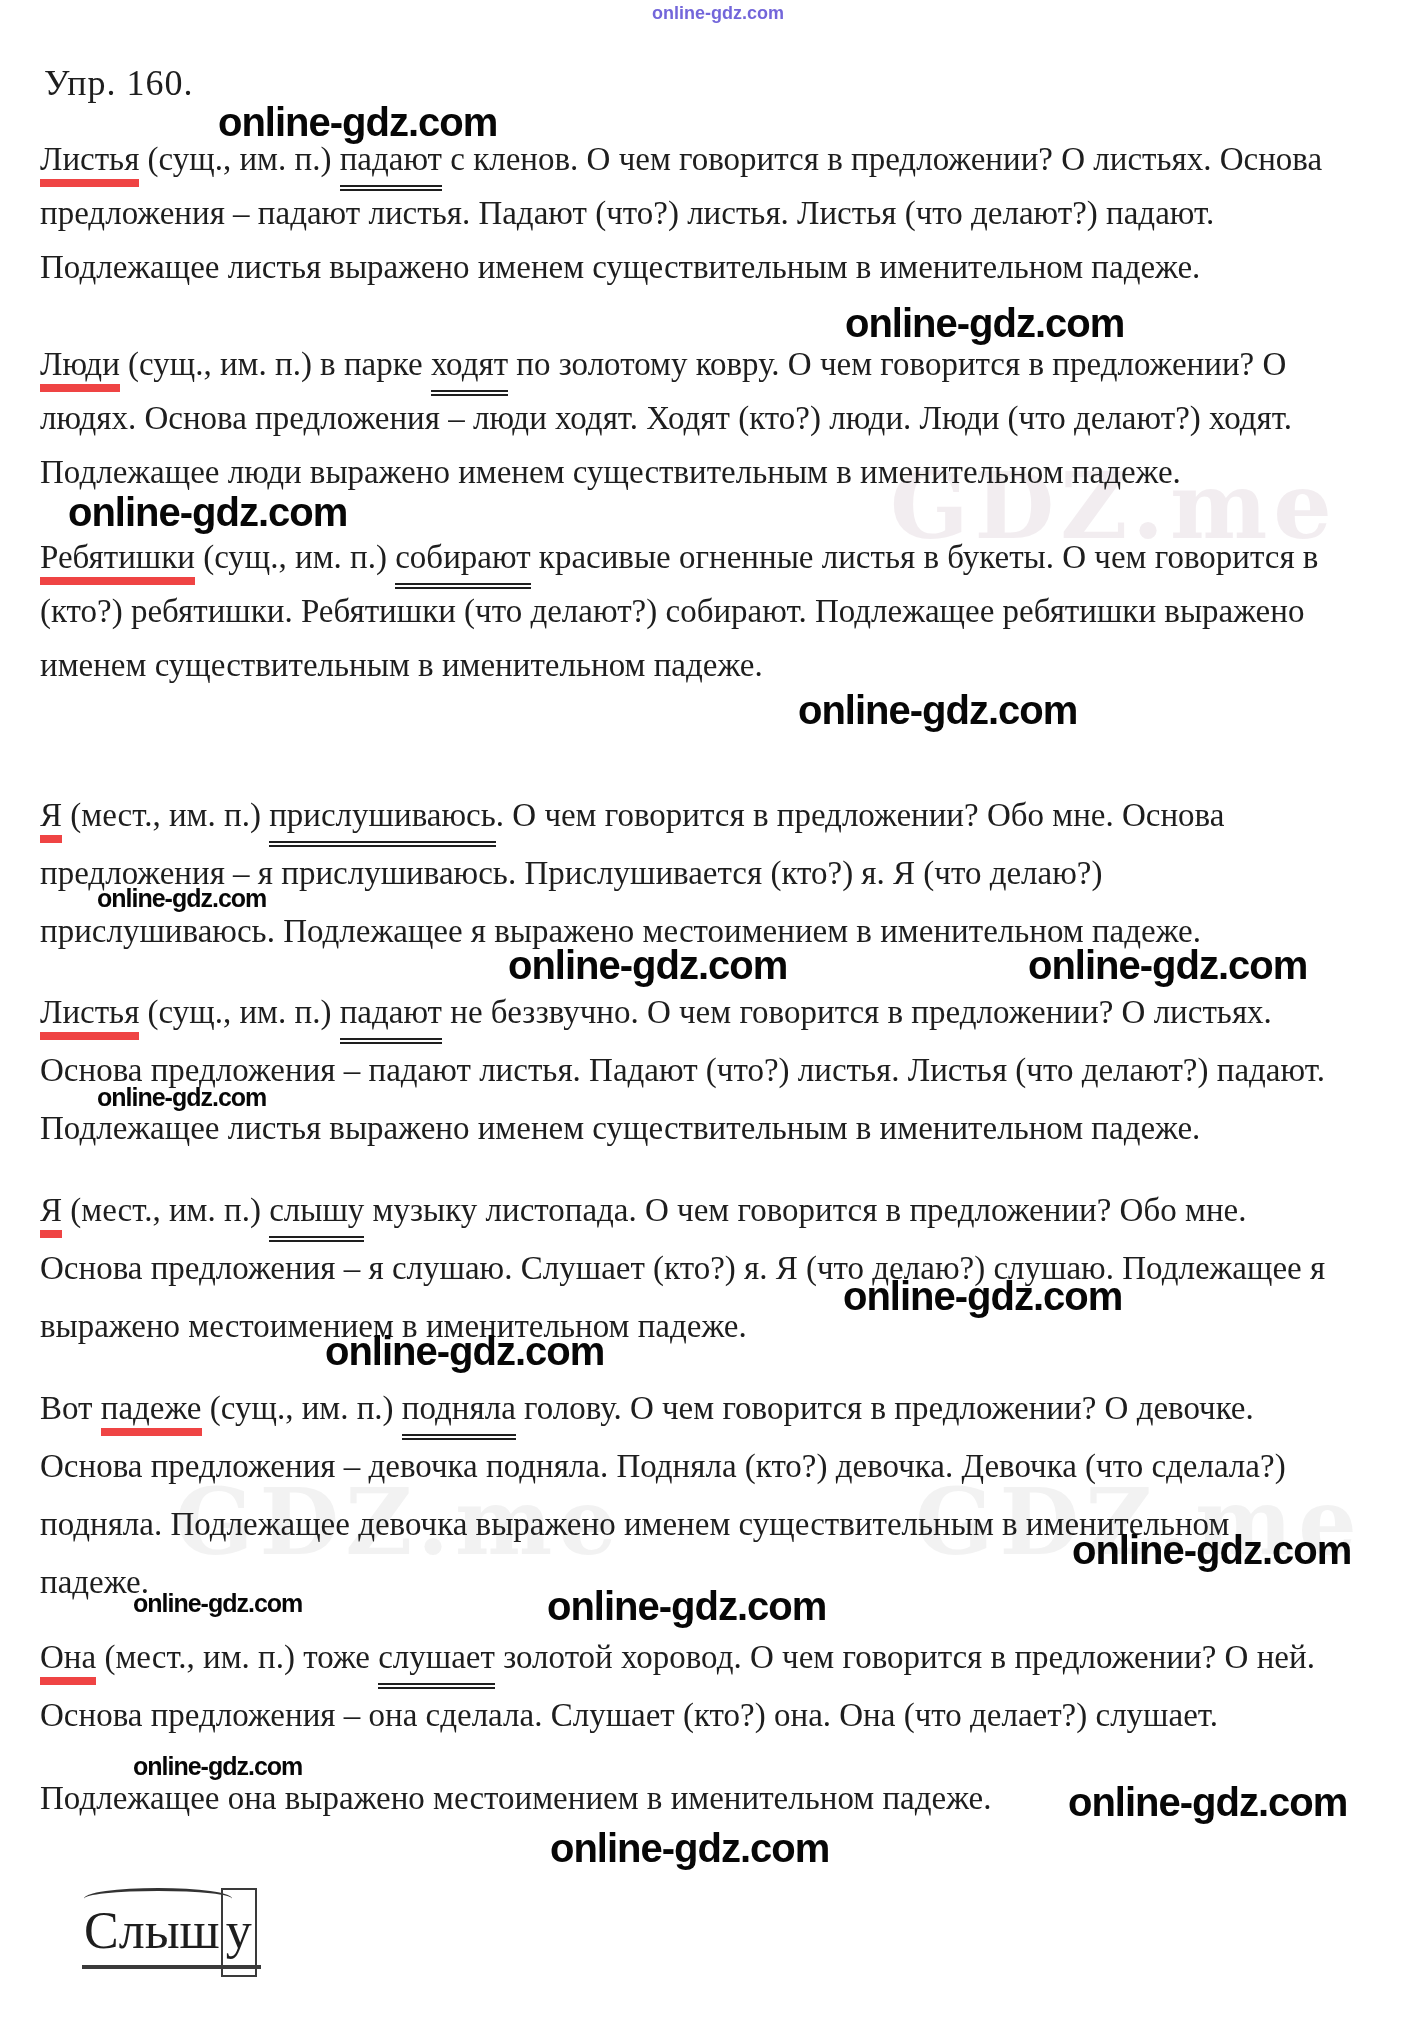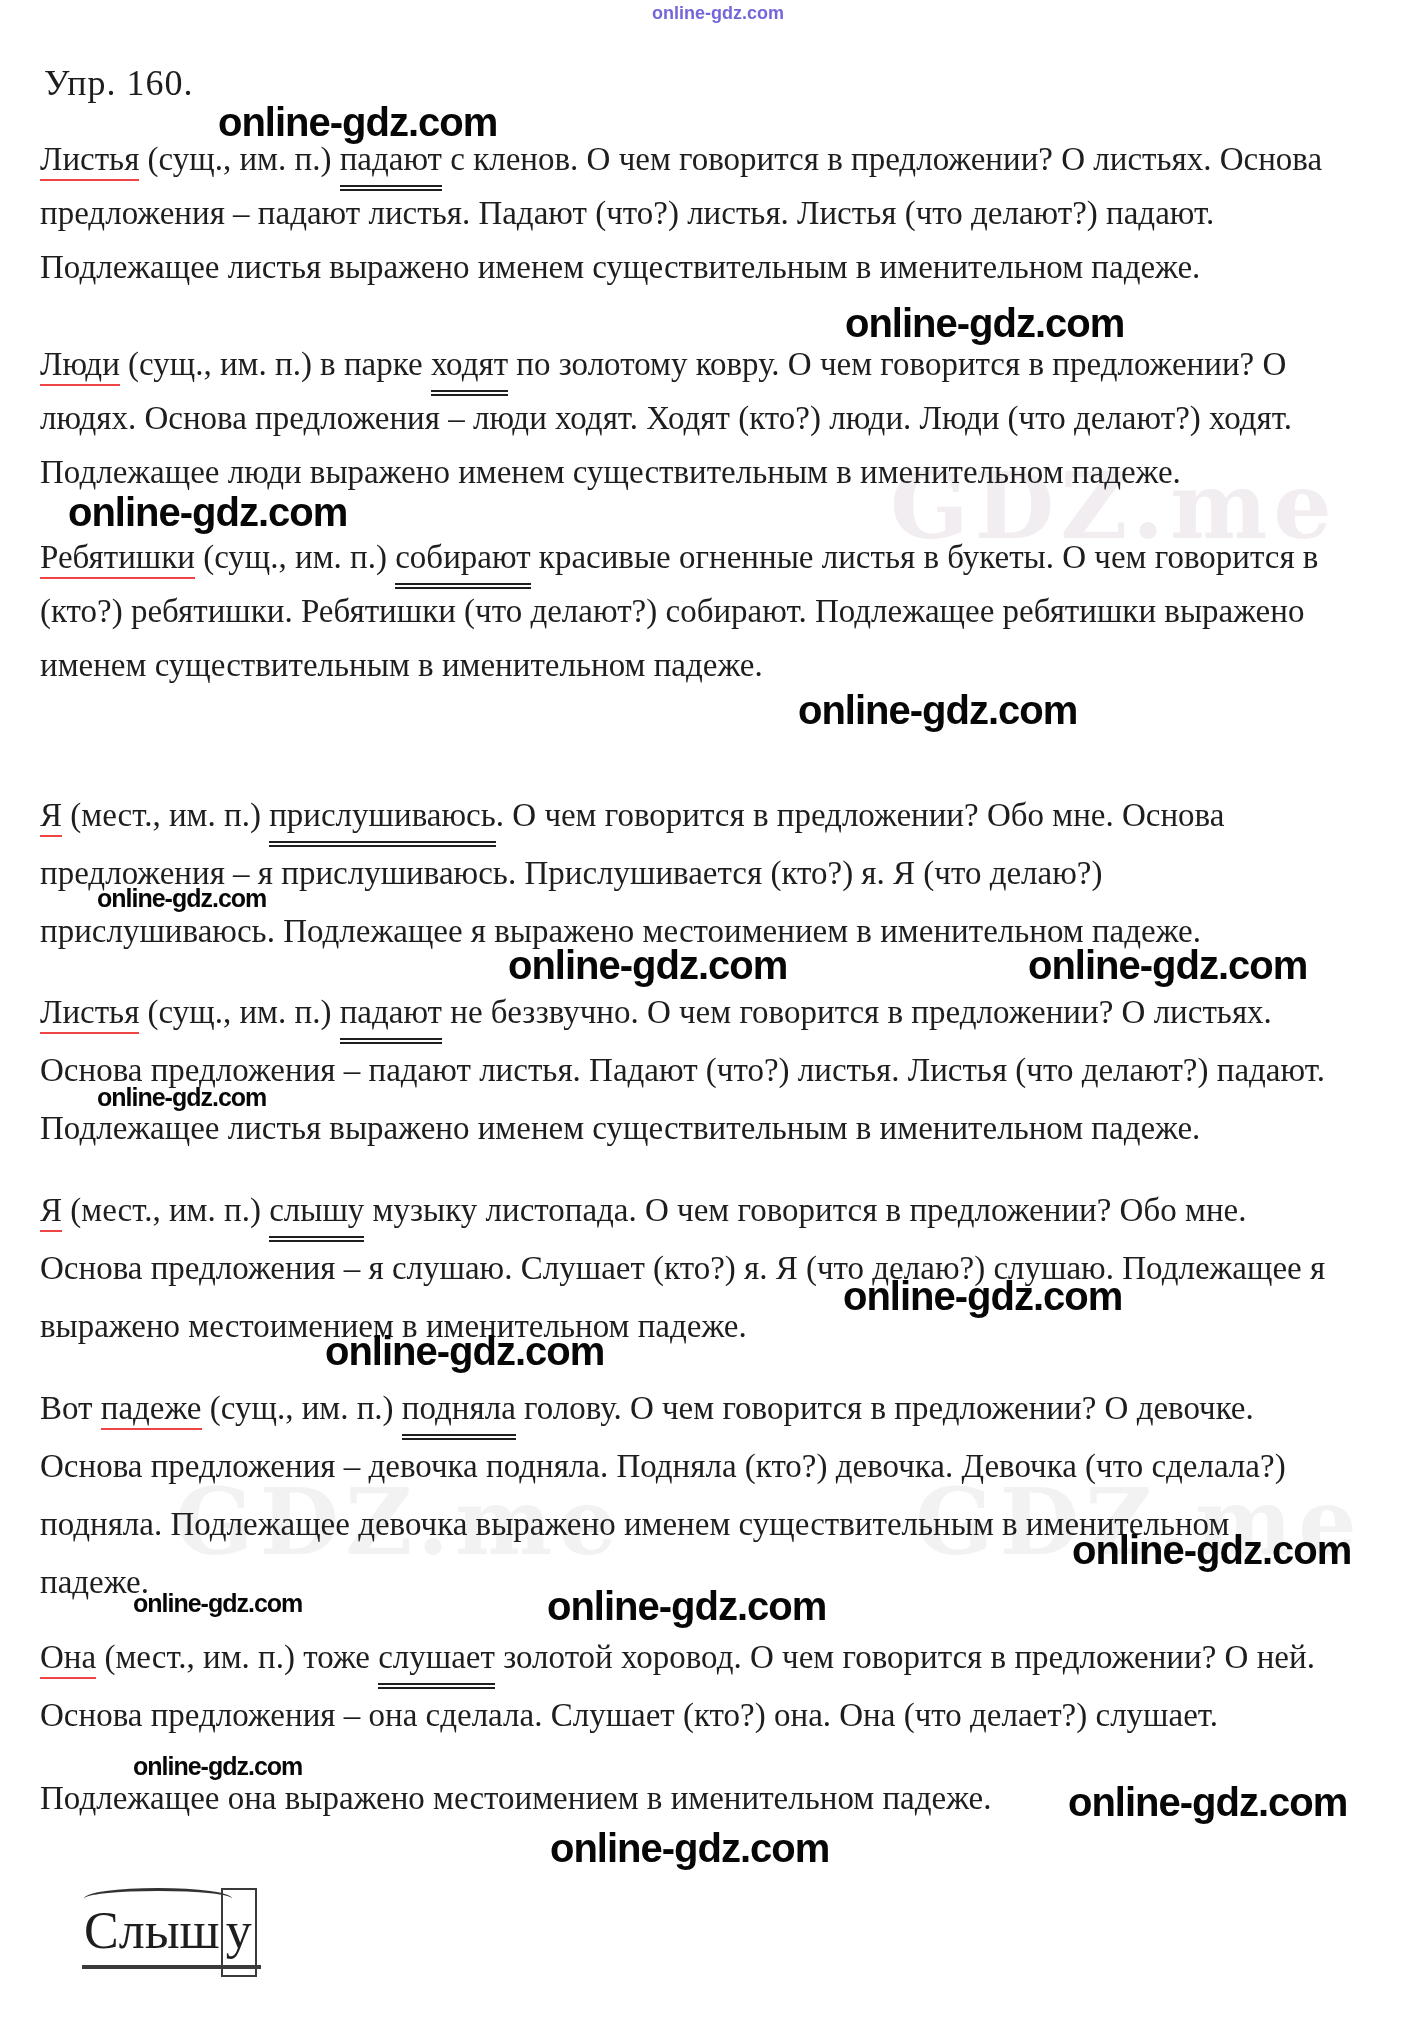--- a/index.html
+++ b/index.html
@@ -33,21 +33,21 @@
   .blk3,.blk4,.blk5,.blk6,.blk7{line-height:58px;}
   .blk0{top:132px;}
   .blk1{top:337px;}
   .blk2{top:530px;}
   .blk3{top:786px;}
   .blk4{top:983px;}
   .blk5{top:1181px;}
   .blk6{top:1379px;}
   .blk7{top:1628px;}
   .blk8{top:1771px;}
-  .u1{border-bottom:2px solid #ef4444; padding-bottom:2px;margin-top:38px;}
+  .u1{border-bottom:8px solid #ef4444; padding-bottom:2px;margin-top:38px;}
   .u2{border-bottom:6px double #1e1e1e; padding-bottom:8px;}
   
   .wm{
     position:absolute;
     font-family:"Liberation Sans","DejaVu Sans",sans-serif;
     font-weight:bold;
     color:#070707;
     white-space:nowrap;
     letter-spacing:-1px;
   }

